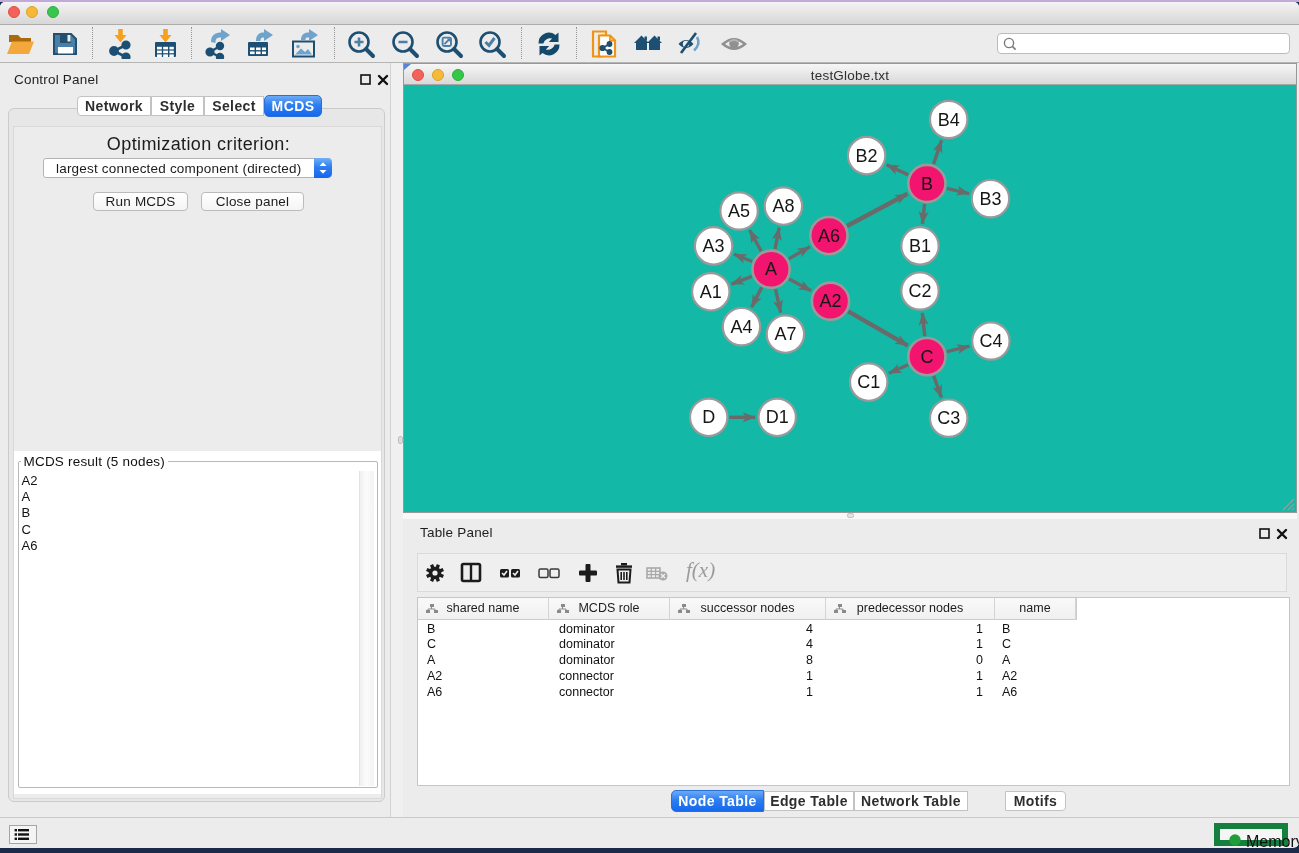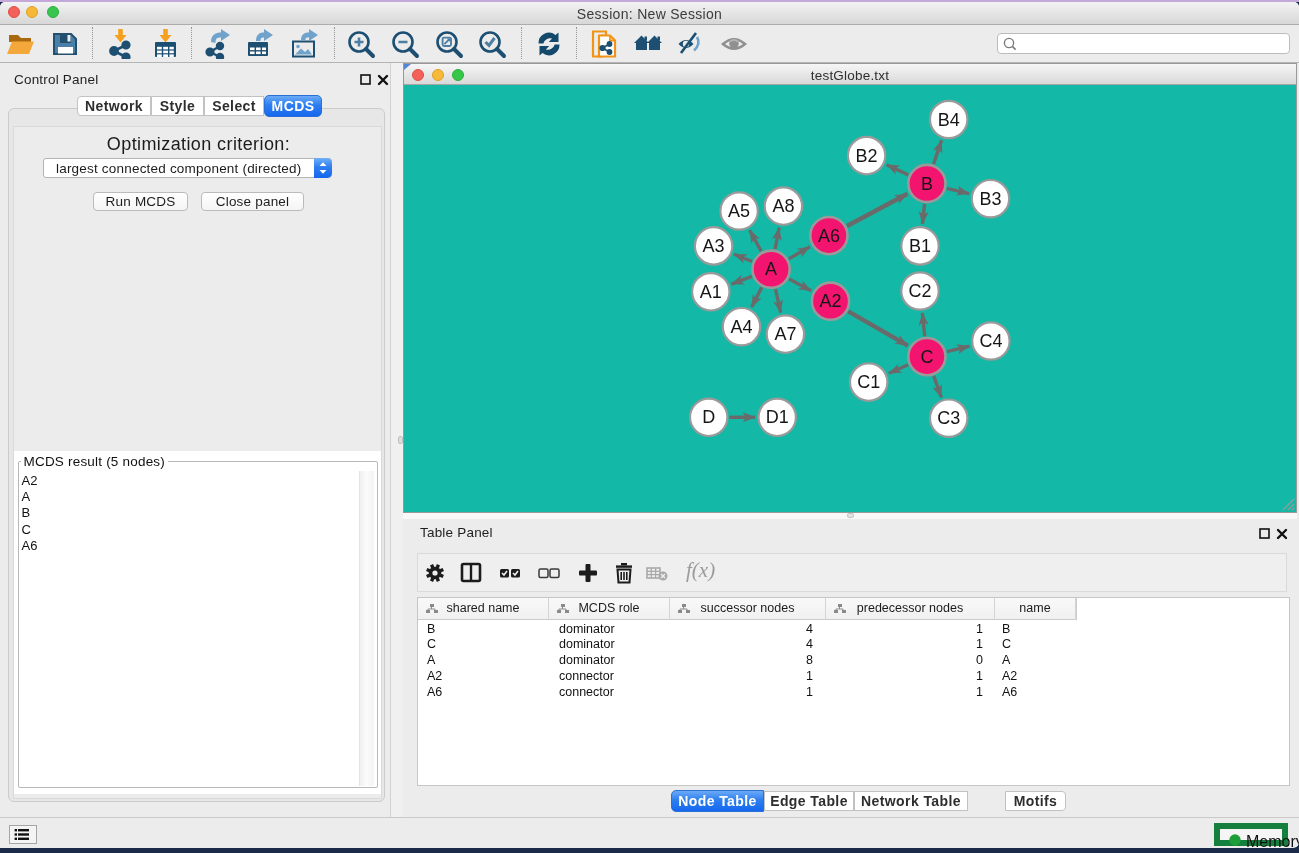--- a/index.html
+++ b/index.html
@@ -51,21 +51,20 @@
 text { font-family:"Liberation Sans", sans-serif; }
 </style>
 </head>
 <body>
 <div class="abs" style="left:0;top:0;width:1299px;height:2px;background:#c3a9d9"></div>
 <div id="app">
   <div id="titlebar">
     <div class="tl" style="left:8px;background:#f4615a;border:1px solid #dd4f46;"></div>
     <div class="tl" style="left:26px;background:#f6b839;border:1px solid #e0a024;"></div>
     <div class="tl" style="left:47px;background:#3ac54e;border:1px solid #2caf3e;"></div>
-    <div id="titletext">Session: New Session</div>
   </div>
   <div id="toolbar">
     <div class="tsep" style="left:92px"></div>
     <div class="tsep" style="left:191px"></div>
     <div class="tsep" style="left:334px"></div>
     <div class="tsep" style="left:521px"></div>
     <div class="tsep" style="left:576px"></div>
     <div id="icons">
         <svg class="ticon" style="left:6px" width="30" height="30" viewBox="0 0 30 30">
           <path d="M3 6 L12 6 L15 9 L25 9 L25 13 L3 13 Z" fill="#a96a0e"></path>

